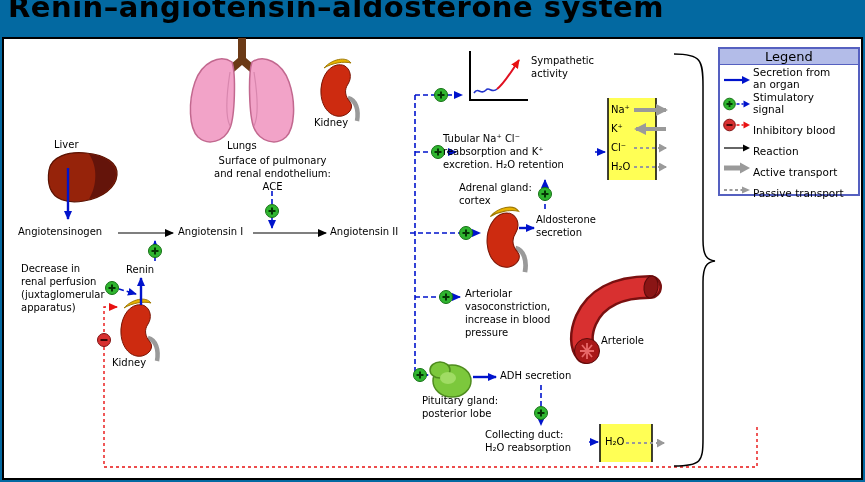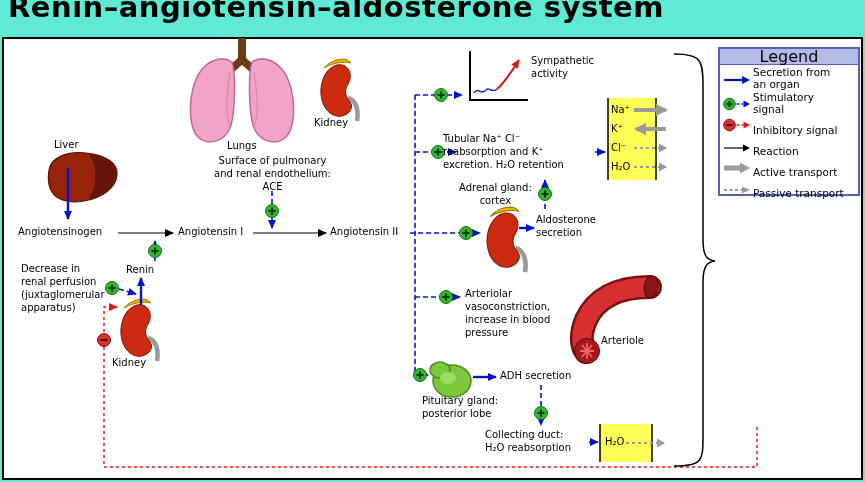--- a/index.html
+++ b/index.html
@@ -1,29 +1,29 @@
 <!DOCTYPE html>
 <html><head>
 <meta charset="utf-8">
 <style>
   * { margin:0; padding:0; box-sizing:border-box; }
   html,body { width:865px; height:482px; overflow:hidden; }
   body { background:#d2d2d2; font-family:"DejaVu Sans", sans-serif; color:#000; }
-  #stage { position:relative; width:865px; height:482px; background:#5eead4; }
+  #stage { position:relative; width:865px; height:482px; background:#0369a1; }
   #panel { position:absolute; left:2px; top:37px; width:861px; height:443px;
            background:#ffffff; border:2px solid #000; }
   #title { position:absolute; left:8px; top:1px; font-size:29px; font-weight:bold;
            letter-spacing:.5px; white-space:nowrap; }
   svg.layer { position:absolute; left:0; top:0; width:865px; height:482px; pointer-events:none; }
   .lbl { position:absolute; font-size:10px; line-height:13px; white-space:pre-line; }
   .ctr { text-align:center;margin-top:6px; }
   
   #legend { position:absolute; left:718px; top:47px; width:142px; height:149px;
             border:2px solid #5560c0; background:#fff; }
-  #legend .hdr { background:#b3bce8; text-align:center; font-size:16px; height:16px;
+  #legend .hdr { background:#b3bce8; text-align:center; font-size:13px; height:16px;
                  line-height:16px; border-bottom:1px solid #5560c0; }
   .lrow { display:flex; align-items:flex-end; padding:2px 3px 0 3px; }
   .lrow .ic { width:30px; flex:0 0 30px; }
   .lrow .lt { font-size:10.5px; line-height:11.5px; white-space:pre-line; }
 </style>
 </head>
 <body>
 
 <div id="stage">
   <div id="panel"></div>
@@ -174,21 +174,21 @@
 renal perfusion
 (juxtaglomerular
 apparatus)</div>
   <div class="lbl" style="left:112px; top:356px;">Kidney</div>
 
   <div class="lbl" style="left:531px; top:54px;">Sympathetic
 activity</div>
   <div class="lbl" style="left:443px; top:132px;">Tubular Na⁺ Cl⁻
 reabsorption and K⁺
 excretion. H₂O retention</div>
-  <div class="lbl" style="left:459px; top:181px;text-align:center;">Adrenal gland:
+  <div class="lbl" style="left:459px; top:181px;">Adrenal gland:
 cortex</div>
   <div class="lbl" style="left:536px; top:213px;">Aldosterone
 secretion</div>
   <div class="lbl" style="left:465px; top:287px;">Arteriolar
 vasoconstriction,
 increase in blood
 pressure</div>
   <div class="lbl" style="left:601px; top:334px;">Arteriole</div>
   <div class="lbl" style="left:500px; top:369px;">ADH secretion</div>
   <div class="lbl" style="left:422px; top:394px;">Pituitary gland:
@@ -232,21 +232,21 @@
 
     <div class="lrow">
       <span class="ic">
         <svg width="28" height="14">
             <circle cx="6.5" cy="7" r="5.8" fill="#d83030" stroke="#801010"></circle>
             <path d="M3.5,7 h6" stroke="#3a0505" stroke-width="1.8" fill="none"></path>
             <line x1="13.5" y1="7" x2="20.5" y2="7" stroke="#e81212" stroke-width="1.5" stroke-dasharray="3,2"></line>
             <path d="M20.5,3.5 L27,7 L20.5,10.5 Z" fill="#e81212"></path>
           </svg>
       </span>
-      <span class="lt">Inhibitory signal</span>
+      <span class="lt">Inhibitory blood</span>
     </div>
 
     <div class="lrow">
       <span class="ic">
         <svg width="28" height="10">
             <line x1="1" y1="5" x2="20" y2="5" stroke="#000" stroke-width="1.2"></line>
             <path d="M20,1.5 L27,5 L20,8.5 Z" fill="#000"></path>
           </svg>
       </span>
       <span class="lt">Reaction</span>

